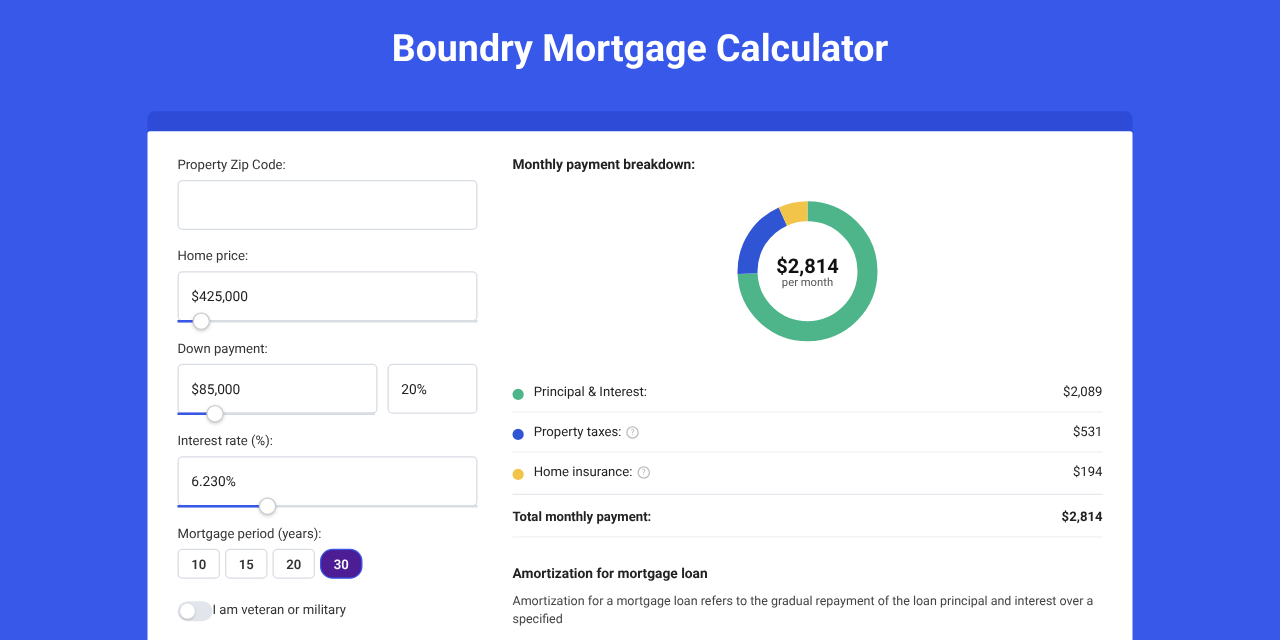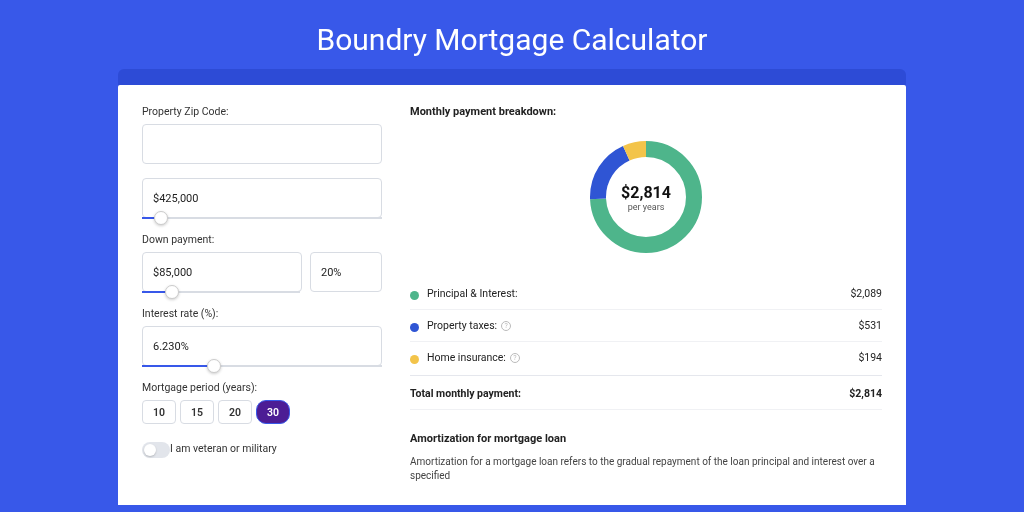--- a/index.html
+++ b/index.html
@@ -1,17 +1,17 @@
 <!DOCTYPE html>
 <html><head>
 <meta charset="utf-8">
 <style>
   * { box-sizing: border-box; margin: 0; padding: 0; font-family: -apple-system, BlinkMacSystemFont, "Segoe UI", Roboto, Arial, sans-serif; }
   body { background: #3858e9; width: 1024px; height: 512px; overflow: hidden; }
-  .page-title { color: #fff; font-size: 30px; font-weight: 400; text-align: center; padding: 22px 0 12px; }
+  .page-title { color: #fff; font-size: 30px; font-weight: 700; text-align: center; padding: 22px 0 32px; }
   .card-wrap { margin: 0 auto; width: 788px; background: #2d4bd6; border-radius: 6px 6px 0 0; padding-top: 16px; }
   .card { background: #fff; border-radius: 2px 2px 0 0; min-height: 420px; display: flex; padding: 20px 24px 0; gap: 28px; }
   .left { width: 240px; flex-shrink: 0; }
   .right { flex: 1; }
   .fld-label { font-size: 10.5px; color: #333; margin-bottom: 6px; display: block; }
   .fld { margin-bottom: 14px; position: relative; }
   .input { width: 100%; height: 40px; border: 1px solid #d8dce3; border-radius: 4px; padding: 0 10px; font-size: 11px; color: #222; }
   .slider-track { position: relative; height: 2px; background: #d8dce3; margin-top: -1px; }
   .slider-fill { position: absolute; height: 2px; background: #3858e9; top: 0; left: 0; }
   .slider-thumb { position: absolute; width: 14px; height: 14px; background: #fff; border: 1px solid #ccc; border-radius: 50%; top: -6px; box-shadow: 0 1px 3px rgba(0,0,0,.2); cursor: grab; }
@@ -53,20 +53,21 @@
   <div class="card">
 
     <div class="left">
 
       <div class="fld">
         <label class="fld-label">Property Zip Code:</label>
         <input class="input" value="" style="">
       </div>
 
       <div class="fld">
+        <label class="fld-label">Home price:</label>
         <input class="input" value="$425,000" style="">
         <div class="slider-track">
           <div class="slider-fill" style="width: 8%;"></div>
           <div class="slider-thumb" style="left: calc(8% - 7px);"></div>
         </div>
       </div>
 
       <div class="fld">
         <label class="fld-label">Down payment:</label>
         <div class="row2">
@@ -110,21 +111,21 @@
 
       <div class="donut-wrap">
         <div class="donut">
           <svg width="122" height="122" viewBox="0 0 122 122">
               <circle cx="61" cy="61" r="48" fill="none" stroke="#4eb58b" stroke-width="16" stroke-dasharray="223.8903898797127 77.70250486490744" stroke-dashoffset="0"></circle>
               <circle cx="61" cy="61" r="48" fill="none" stroke="#2f55d4" stroke-width="16" stroke-dasharray="56.91038632174602 244.68250842287412" stroke-dashoffset="-223.8903898797127"></circle>
               <circle cx="61" cy="61" r="48" fill="none" stroke="#f3c44a" stroke-width="16" stroke-dasharray="20.792118543161443 280.8007762014587" stroke-dashoffset="-280.8007762014587"></circle>
             </svg>
           <div class="donut-center">
             <div class="donut-amt">$2,814</div>
-            <div class="donut-sub">per years</div>
+            <div class="donut-sub">per month</div>
           </div>
         </div>
       </div>
 
       <div>
           <div class="legend-row">
             <span class="legend-dot" style="background: rgb(78, 181, 139);"></span>
             <span class="legend-lbl">Principal &amp; Interest:</span>
             <span class="legend-val">$2,089</span>
           </div>

